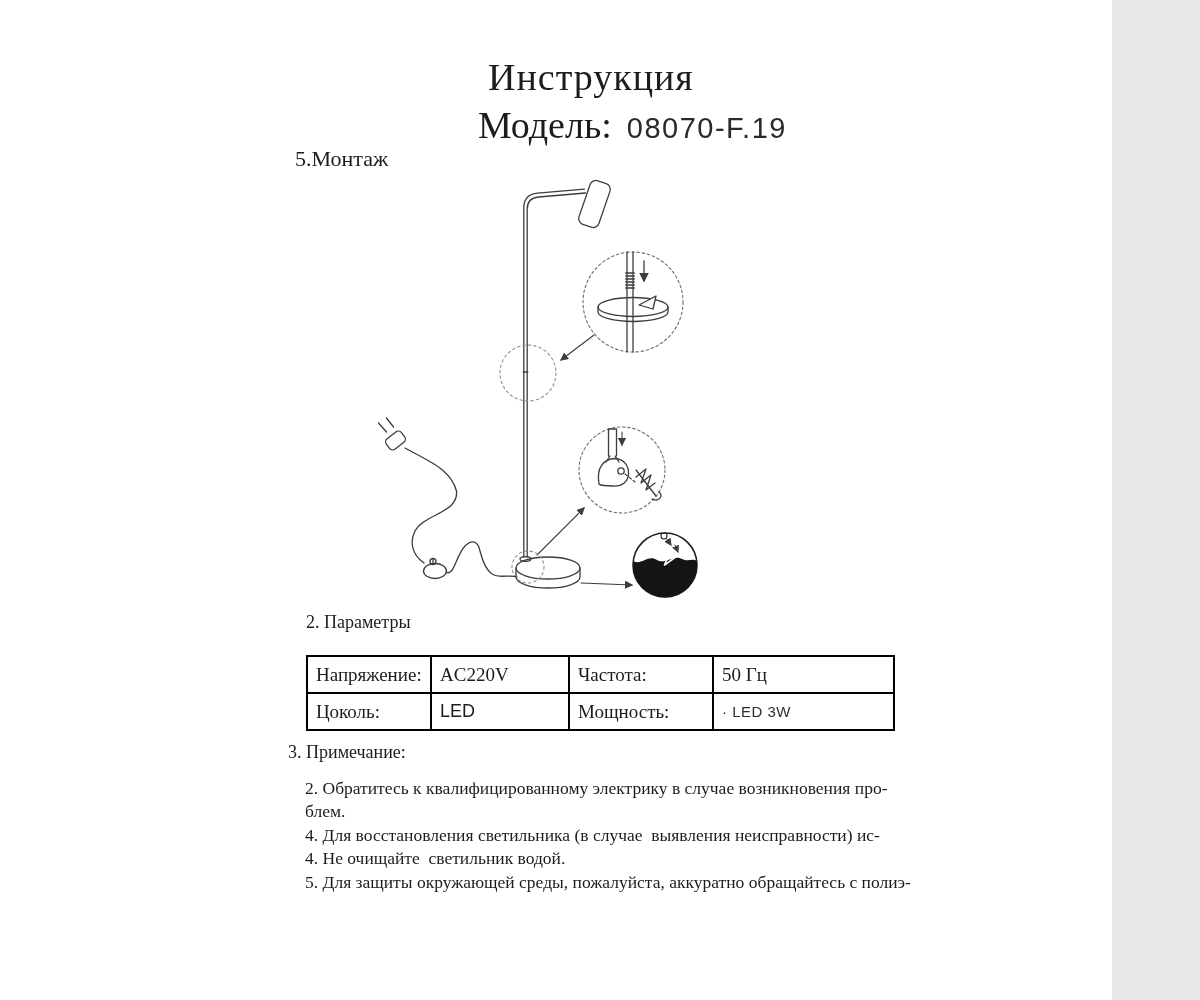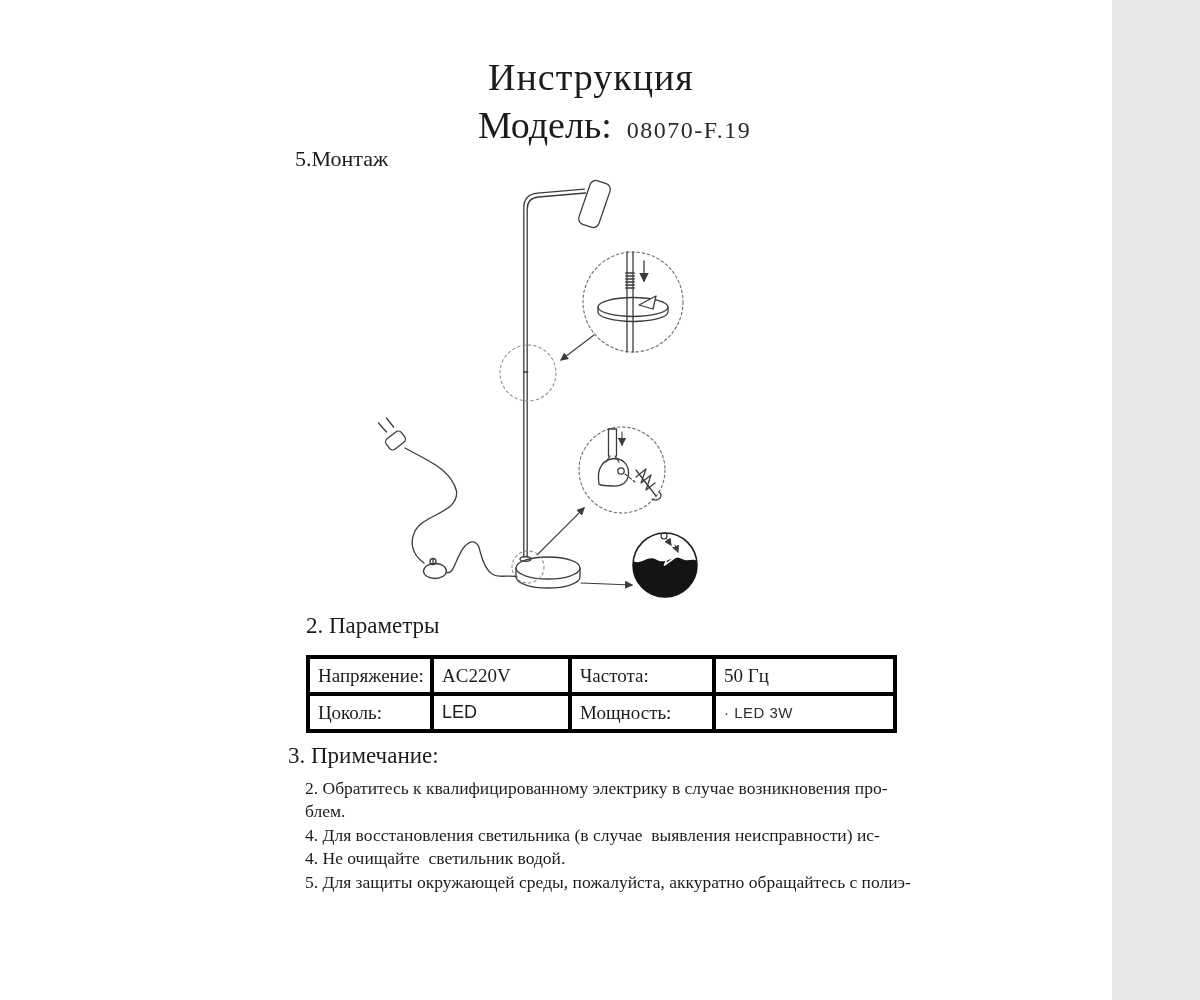--- a/index.html
+++ b/index.html
@@ -20,36 +20,36 @@
     font-weight: normal;
     letter-spacing: 1px;
   }
   .model-line {
     position: absolute;
     left: 478px; top: 106px;
     display: flex; align-items: baseline; gap: 15px;
   }
   .model-label { font-size: 38px; line-height: 1; }
   .model-value {
-    font-family: Liberation Serif, serif;
-    font-size: 24px; line-height: 1; letter-spacing: 1.5px; color: #2a2a2a;
+    font-family: Liberation Sans, sans-serif;
+    font-size: 29px; line-height: 1; letter-spacing: 1.5px; color: #2a2a2a;
   }
-  .sec-heading { position: absolute; font-size: 23px; line-height: 1.1; }
+  .sec-heading { position: absolute; font-size: 18px; line-height: 1.1; }
   .h-montage { left: 295px; top: 147px; font-size: 22px; }
   .h-params  { left: 306px; top: 613px; }
   .h-notes   { left: 288px; top: 743px; }
   .diagram-svg { position: absolute; left: 360px; top: 155px; }
 
   .spec-table {
     position: absolute; left: 306px; top: 655px;
     border-collapse: collapse;
     table-layout: fixed;
   }
   .spec-table td {
-    border: 4px solid #000000;
+    border: 2px solid #000000;
     height: 37px;
     padding: 0 4px 0 8px;
     font-size: 19px;
     vertical-align: middle;
     overflow: hidden;
     white-space: pre;
   }
   .c1 { width: 124px; } .c2 { width: 138px; } .c3 { width: 144px; } .c4 { width: 181px; }
   td.sans  { font-family: "Liberation Sans", "DejaVu Sans", sans-serif; font-size: 18px; }
   td.sans-sm { font-family: "Liberation Sans", "DejaVu Sans", sans-serif; font-size: 15px; letter-spacing: 0.5px; color: #2e2e2e; }

